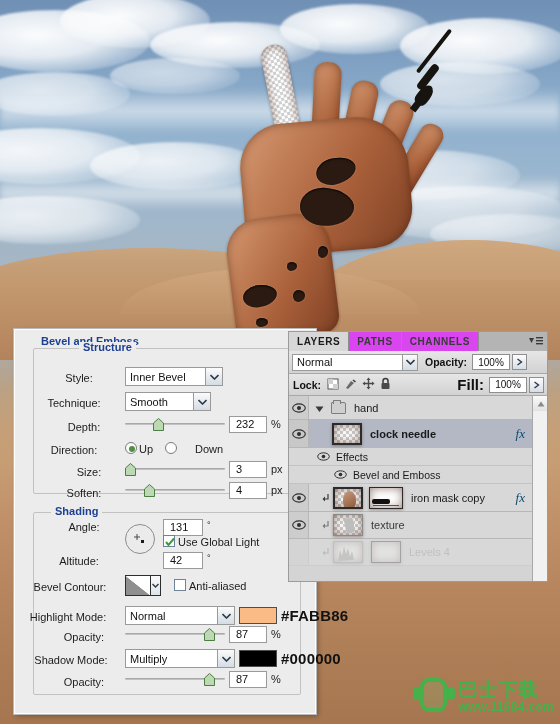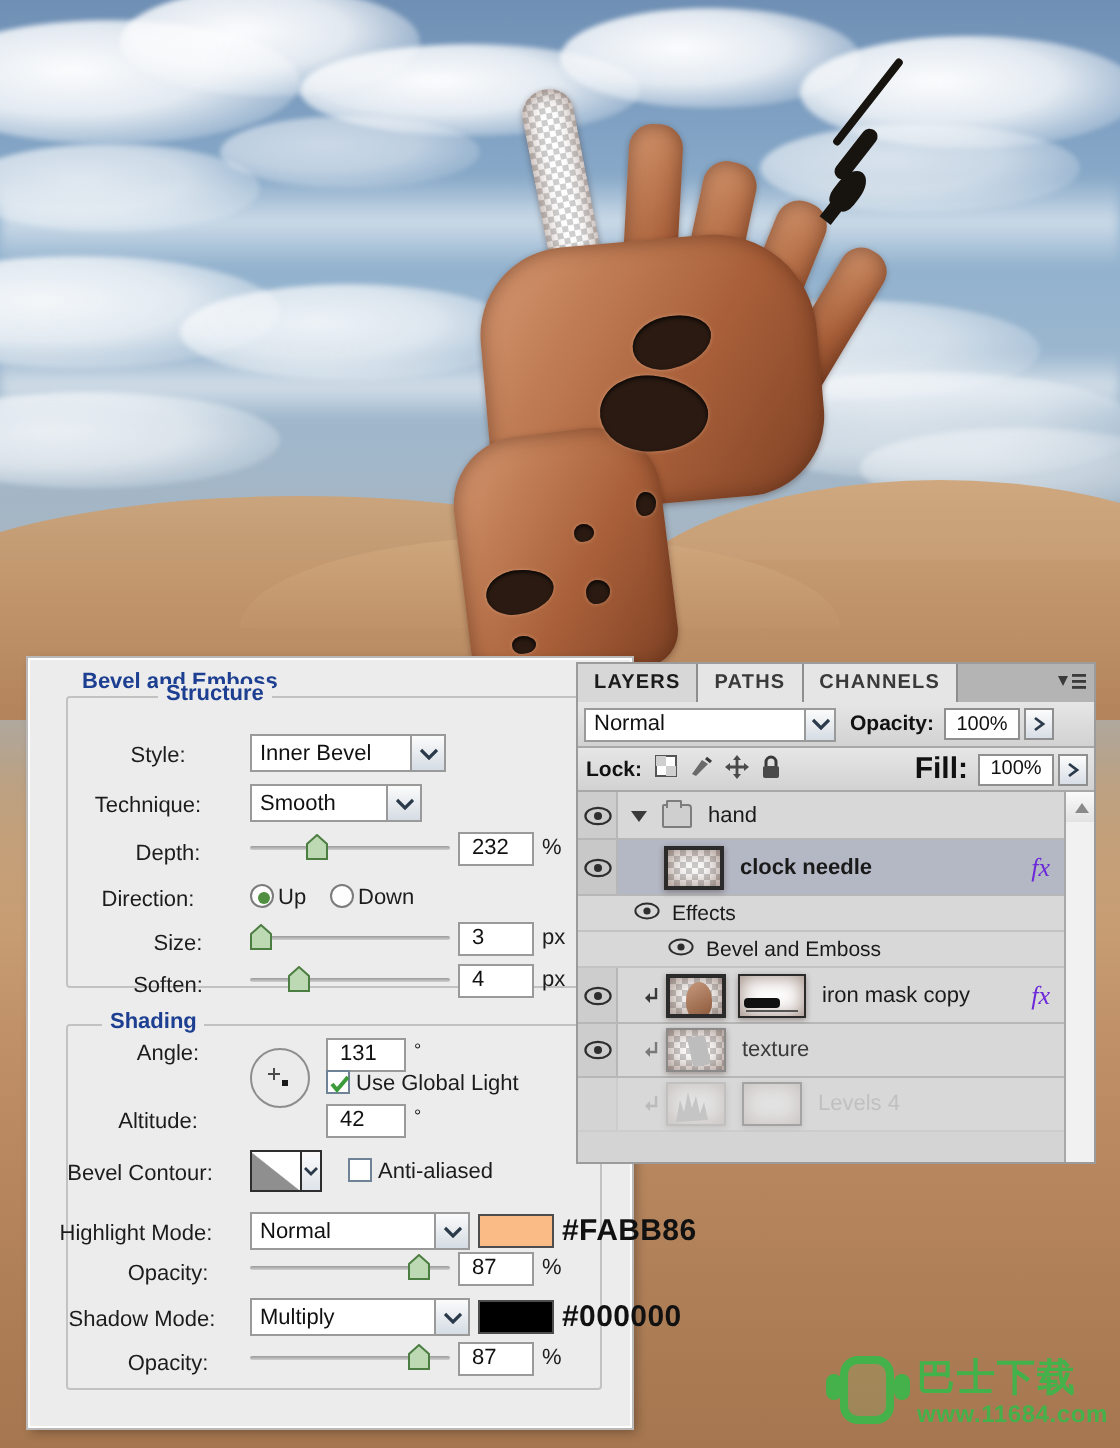--- a/index.html
+++ b/index.html
@@ -240,21 +240,21 @@
     font-weight: bold;
     letter-spacing: 0.6px;
     color: #2c2c2c;
     display: flex; align-items: center;
     border-right: 1px solid #8e8e8e;
   }
   .tab.active {
     background: #d7d7d7;
     color: #1a1a1a;
   }
-  .tab.inactive { background: #e5e5e5; color: #3a3a3a; }
+  .tab.inactive { background: #d946ef; color: #3a3a3a; }
   #tabfill { flex: 1; background: #b4b4b4; }
   #panel-menu {
     position: absolute; right: 3px; top: 3px;
     width: 16px; height: 12px;
     display: flex; align-items: center; gap: 1px;
   }
   .row-strip {
     position: relative;
     height: 22px;
     background: linear-gradient(to bottom,#e6e6e6,#d2d2d2);
@@ -309,21 +309,21 @@
     color: #1a1a1a;
     margin-left: 8px;
     white-space: nowrap;
   }
   .lname.bold { font-weight: bold; }
   .fx-mark {
     position: absolute; right: 22px;
     font-family: "Liberation Serif", serif;
     font-style: italic;
     font-size: 13px;
-    color: #6d28d9;
+    color: #0c4a6e;
   }
   .sub-row {
     height: 18px;
     display: flex; align-items: center;
     background: #d8d8d8;
     border-bottom: 1px solid #c3c3c3;
     font-size: 10.5px;
     color: #1a1a1a;
   }
   .folder-ico {
@@ -483,21 +483,21 @@
     </div>
     <div class="numbox" style="left:214px; top:86px; width:38px;">232</div>
     <div class="unit" style="left:256px; top:87px;">%</div>
 
     <div class="lbl" style="left:14px; top:113px; width:90px;">Direction:</div>
     <div class="radio-out" style="left:110px; top:112px;">
       <div class="radio-dot"></div>
     </div>
     <div class="lbl lbl-l" style="left:124px; top:112px; width:30px;">Up</div>
     <div class="radio-out" style="left:150px; top:112px;"></div>
-    <div class="lbl lbl-l" style="left:164px; top:112px; width:44px;">Down</div>
+    <div class="lbl lbl-l" style="left:180px; top:112px; width:44px;">Down</div>
 
     <div class="lbl" style="left:44px; top:135px; width:60px;">Size:</div>
     <div class="slider-wrap" style="left:110px; top:131px; width:100px;">
       <div class="slider-track" style="left:0; width:100px;"></div>
       <div class="thumb-h" style="left:0px;">
         <svg width="11" height="13" viewBox="0 0 11 13">
             <path d="M5.5 0.5 L10.5 5 L10.5 12.5 L0.5 12.5 L0.5 5 Z" fill="#bcd9b4" stroke="#4c7d41" stroke-width="1"></path>
           </svg>
       </div>
     </div>

